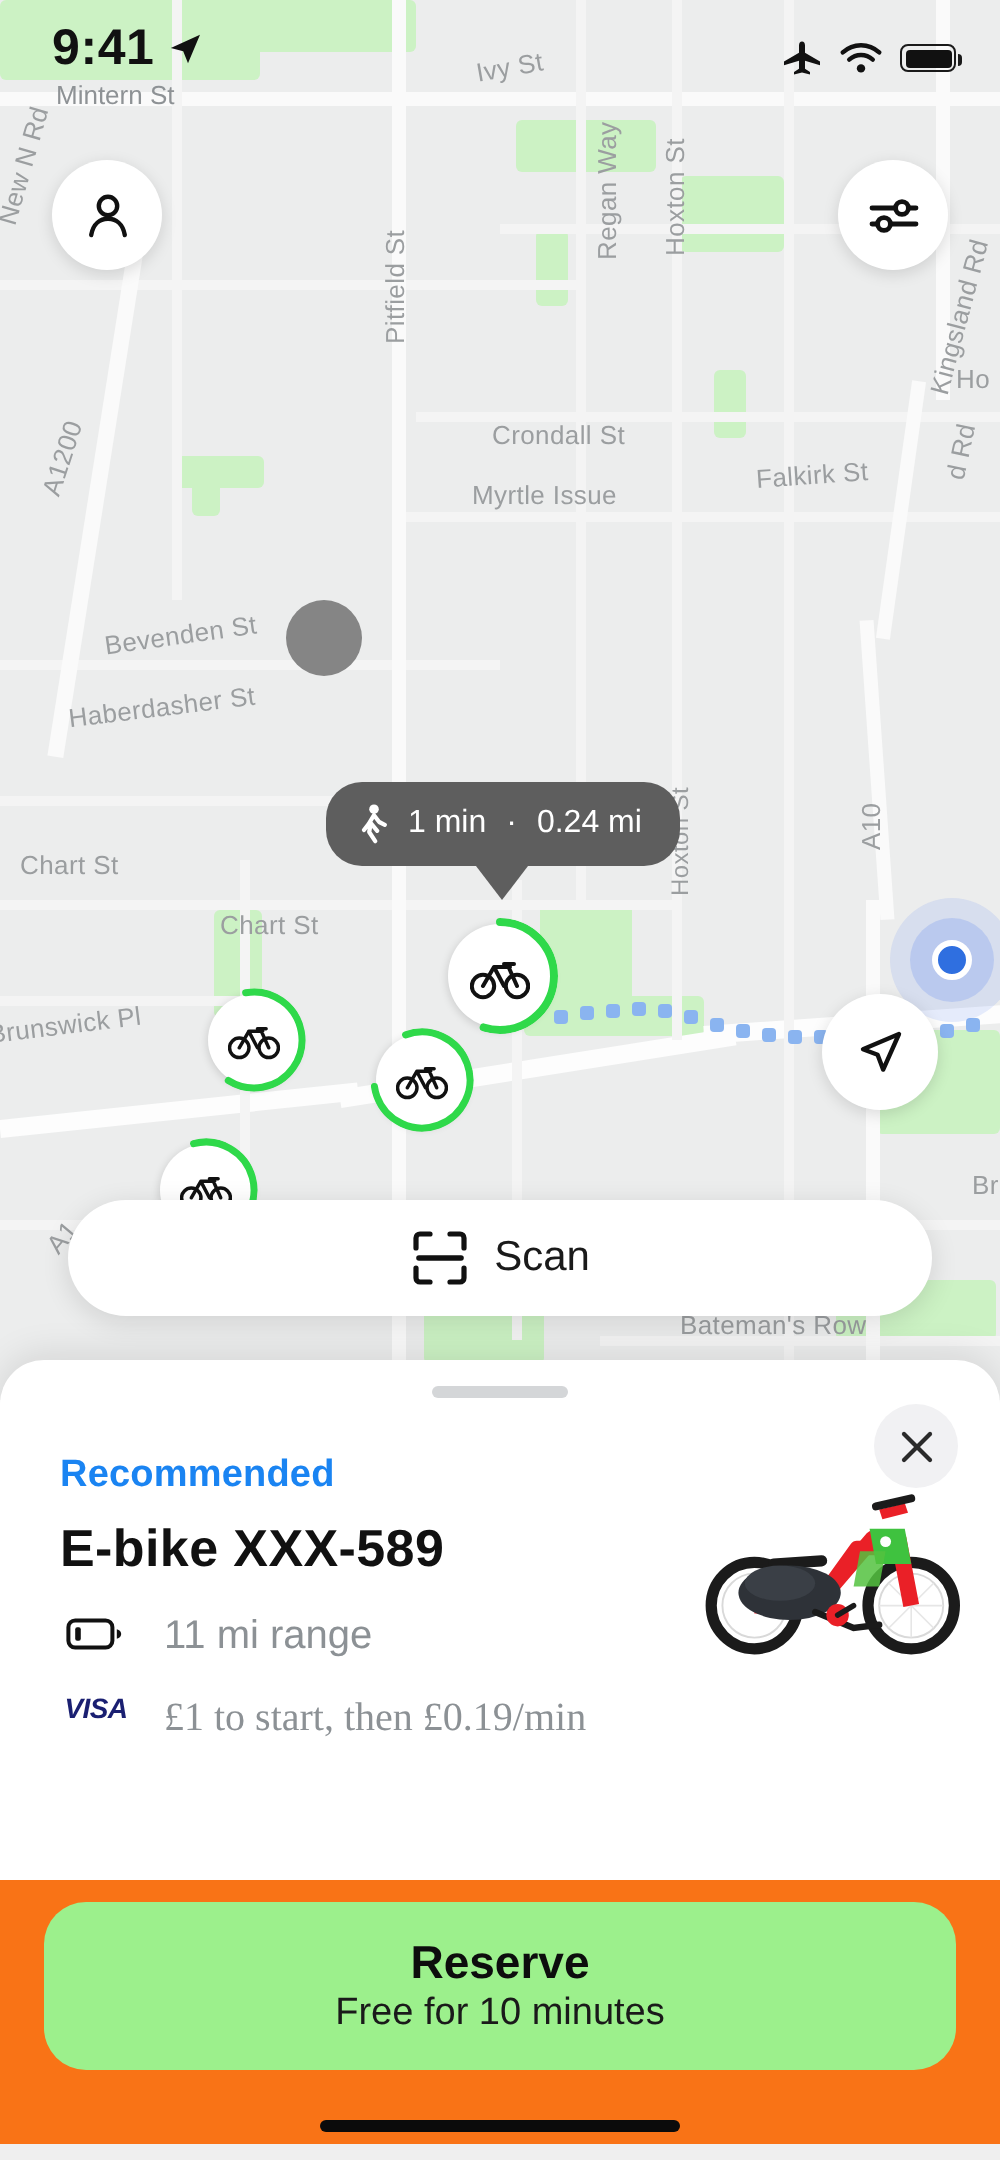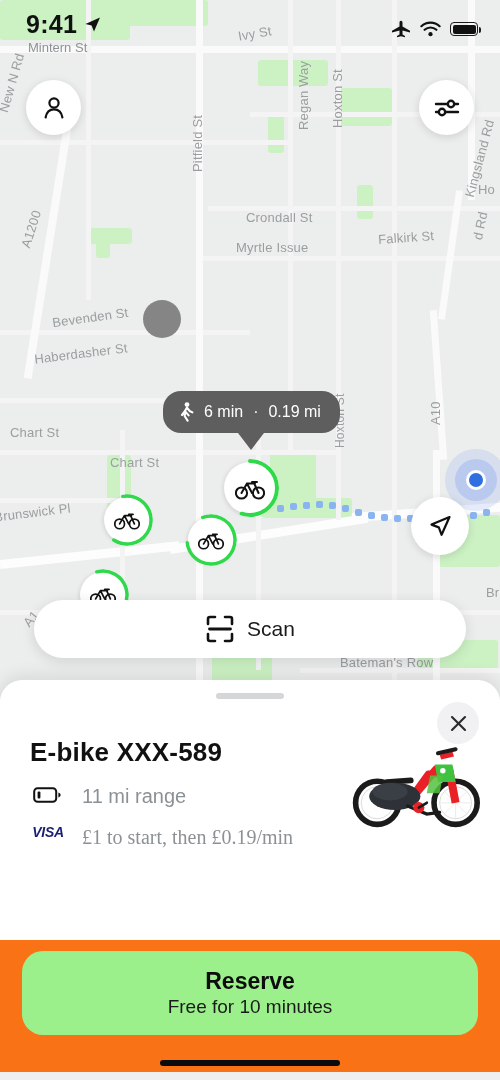--- a/index.html
+++ b/index.html
@@ -304,23 +304,23 @@
         <circle cx="23.5" cy="15.5" r="5.6" fill="none" stroke="#111" stroke-width="2"></circle>
         <path d="M6.5 15.5 L12 6 L20 6 M12 6 L17 15.5 M23.5 15.5 L19.5 6.5 M17 4.5 L22 4.5" fill="none" stroke="#111" stroke-width="2" stroke-linecap="round" stroke-linejoin="round"></path>
       </svg>
     </div>
 
     <div class="tooltip">
       <svg width="15" height="20" viewBox="0 0 15 20">
         <circle cx="8" cy="2.6" r="2.4" fill="#fff"></circle>
         <path d="M8 5.6 L5.3 10 L3 13 M8 5.6 L10.6 9 L13.4 10.4 M6.4 9.6 L5.6 14 L8.6 18.6 M6.4 9.6 L9.6 13.4" stroke="#fff" stroke-width="2.1" fill="none" stroke-linecap="round" stroke-linejoin="round"></path>
       </svg>
-      <span>6 min</span>
+      <span>1 min</span>
       <span class="dotsep">·</span>
-      <span>0.19 mi</span>
+      <span>0.24 mi</span>
       <div class="tail"></div>
     </div>
 
     <div class="circ-btn" id="profile-btn">
       <svg width="26" height="26" viewBox="0 0 26 26">
         <circle cx="13" cy="8" r="4.6" fill="none" stroke="#111" stroke-width="2.2"></circle>
         <path d="M4.6 22.5 C5.6 16.8 9.2 14.4 13 14.4 C16.8 14.4 20.4 16.8 21.4 22.5" fill="none" stroke="#111" stroke-width="2.2" stroke-linecap="round"></path>
       </svg>
     </div>
 
@@ -380,20 +380,21 @@
     <div class="handle"></div>
 
     <div class="close-btn">
       <svg width="19" height="19" viewBox="0 0 19 19">
         <line x1="3" y1="3" x2="16" y2="16" stroke="#2a2a2a" stroke-width="2.1" stroke-linecap="round"></line>
         <line x1="16" y1="3" x2="3" y2="16" stroke="#2a2a2a" stroke-width="2.1" stroke-linecap="round"></line>
       </svg>
     </div>
 
     <div class="sheet-body">
+      <div class="rec">Recommended</div>
       <div class="bike-title">E-bike XXX-589</div>
 
       <div class="info-row">
         <span class="icon-slot">
           <svg width="30" height="18" viewBox="0 0 30 18">
             <rect x="1.2" y="2.2" width="22" height="13.6" rx="3.4" fill="none" stroke="#111" stroke-width="2"></rect>
             <rect x="4.6" y="5.6" width="2.8" height="6.8" rx="1" fill="#111"></rect>
             <path d="M25.4 6.6 L25.4 11.4 C26.8 11 27.6 10.1 27.6 9 C27.6 7.9 26.8 7 25.4 6.6 Z" fill="#111"></path>
           </svg>
         </span>

